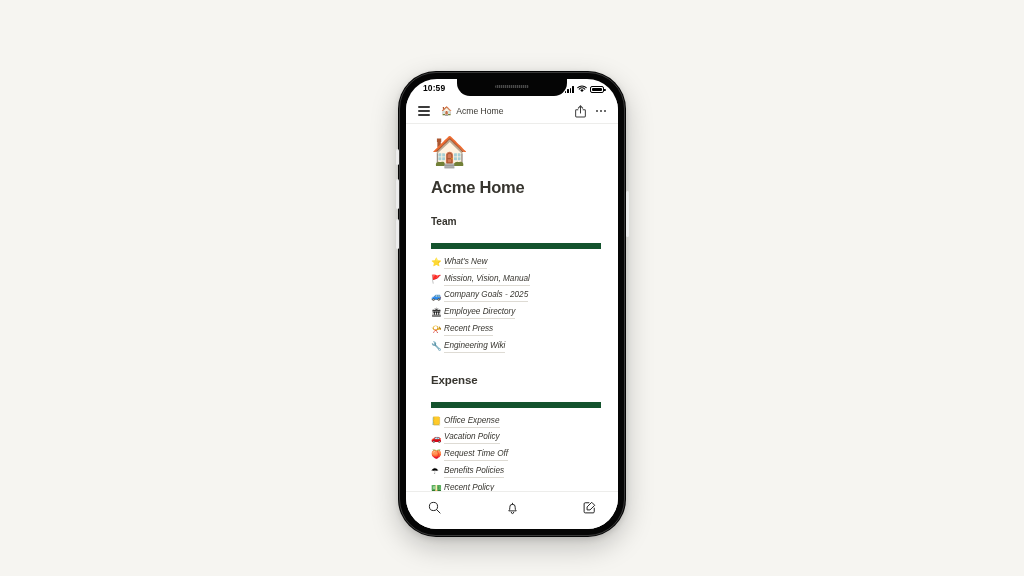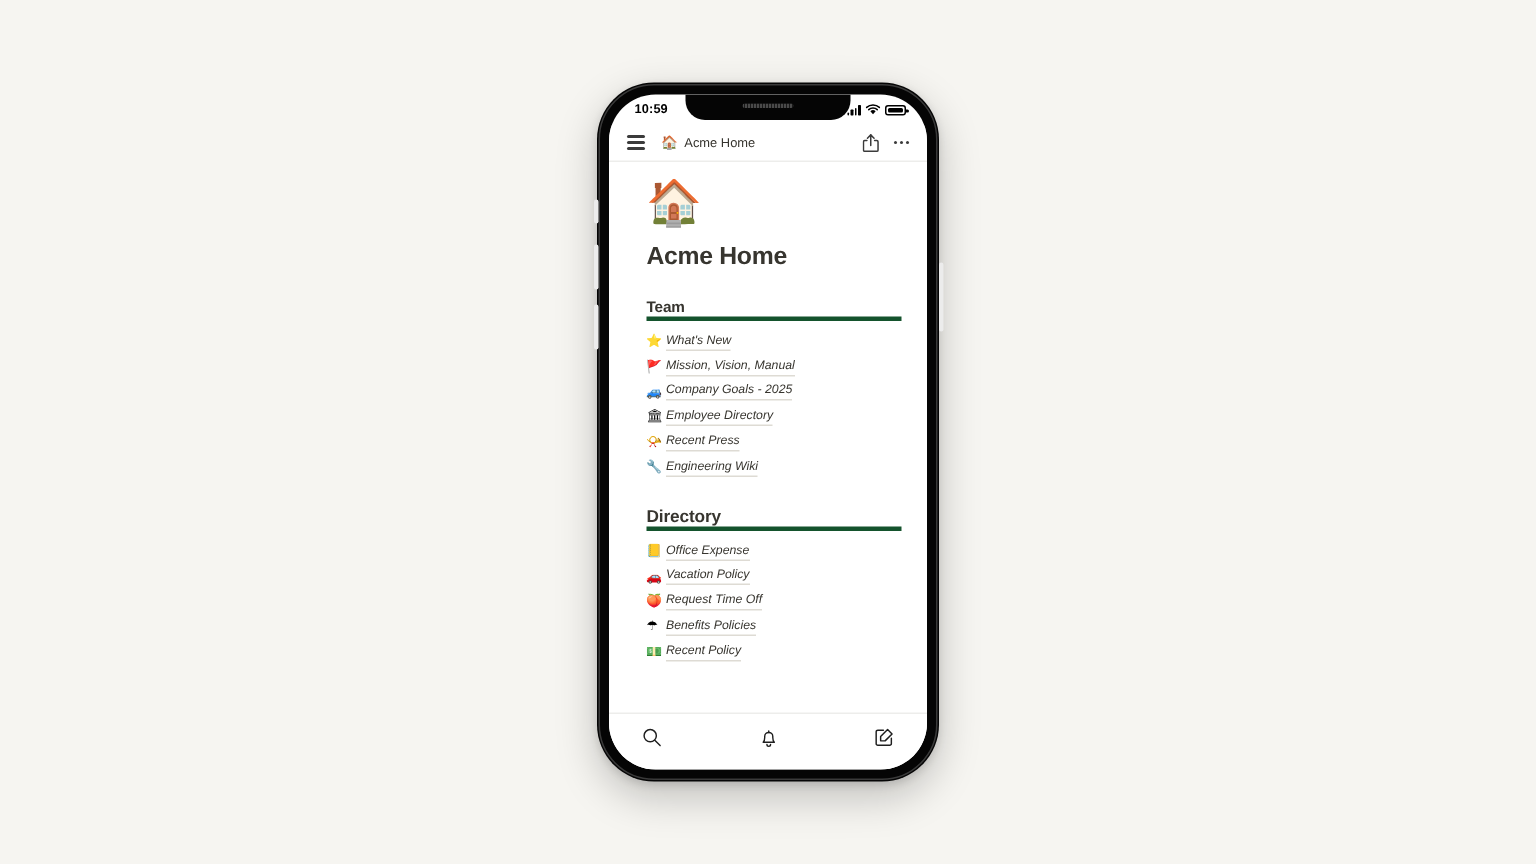--- a/index.html
+++ b/index.html
@@ -13,20 +13,21 @@
     background: #f6f5f1;
     font-family: "Liberation Sans", sans-serif;
     -webkit-font-smoothing: antialiased;
   }
 
   
   #stage {
     position: relative;
     width: 1024px;
     height: 436px;
+    margin-top: 16px;
   }
 
   
   #phone {
     position: absolute;
     left: 398px;
     top: 55px;
     width: 228px;
     height: 466px;
     background: #050505;
@@ -211,22 +212,22 @@
     font-weight: bold;
     color: #37352f;
     letter-spacing: -0.2px;
   }
 
   .section { margin-top: 19px; padding-left: 8px; }
   .section-head {
     font-size: 10.2px;
     font-weight: bold;
     color: #37352f;
-    padding-bottom: 0;
-    border-bottom: 3px solid #14532d;
+    padding-bottom: 16px;
+    border-bottom: 6px solid #14532d;
     letter-spacing: -0.1px;
   }
   .section.policies .section-head { font-size: 11.5px; }
   .section-list { margin-top: 5px; }
 
   .link-row {
     display: flex;
     align-items: center;
     height: 16.8px;
     cursor: pointer;
@@ -368,21 +369,21 @@
             </div>
             <div class="link-row">
               <span class="link-emoji">🔧</span>
               <span class="link-label">Engineering Wiki</span>
             </div>
 
           </div>
         </div>
 
         <div class="section policies">
-          <div class="section-head">Directory</div>
+          <div class="section-head">Expense</div>
           <div class="section-list">
 
             <div class="link-row">
               <span class="link-emoji">📒</span>
               <span class="link-label">Office Expense</span>
             </div>
             <div class="link-row">
               <span class="link-emoji">🚗</span>
               <span class="link-label">Vacation Policy</span>
             </div>

